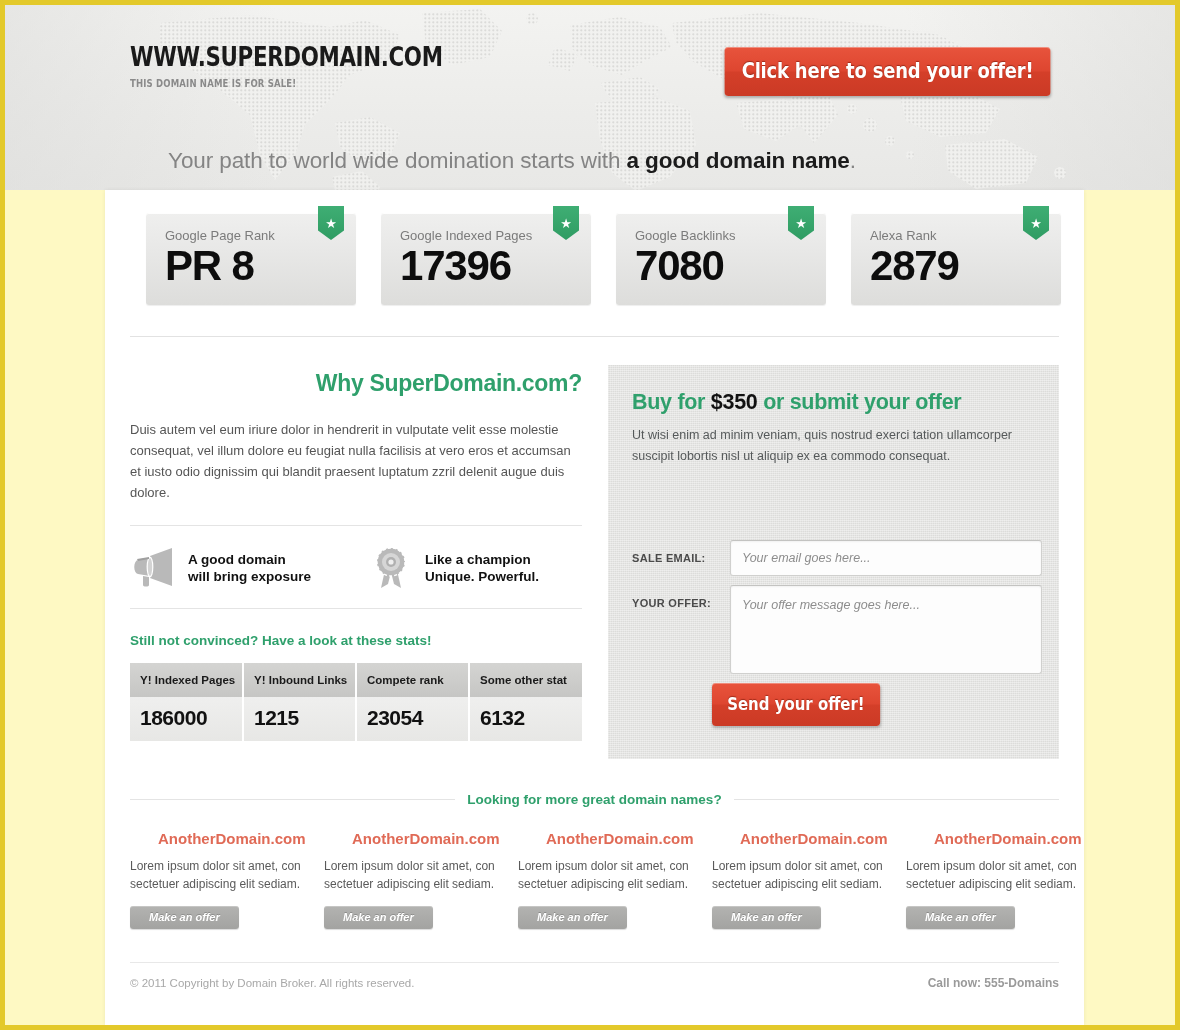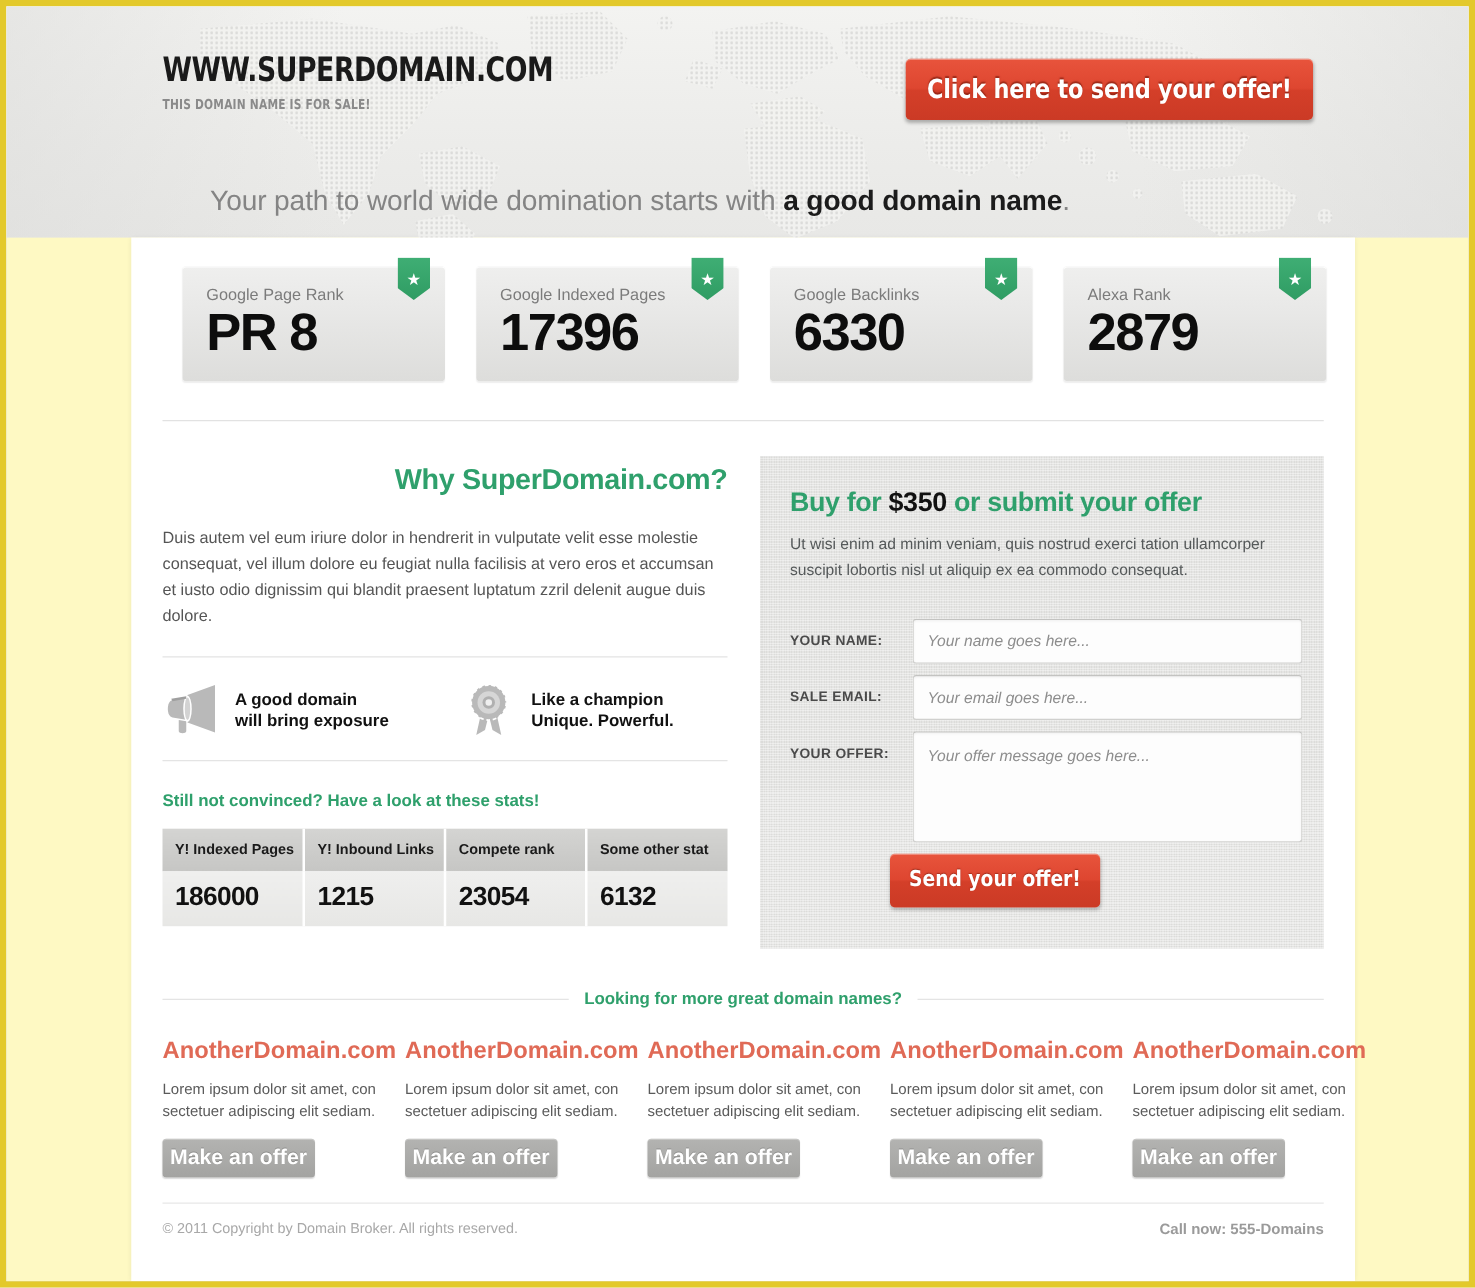--- a/index.html
+++ b/index.html
@@ -373,46 +373,48 @@
   .domains {
     margin-top: 23px;
     display: flex;
     gap: 0;
   }
   .dom {
     width: 194px;
     flex: 0 0 194px;
   }
   .dom-name {
-    font-size: 19px;
+    font-size: 15px;
     font-weight: bold;
     color: #e06a56;
     cursor: pointer;
+    margin-left: 28px;
   }
   .dom-desc {
     margin-top: 10px;
     font-size: 12px;
     line-height: 18px;
     color: #5a5a5a;
   }
   .dom-btn {
     margin-top: 13px;
     display: inline-block;
-    padding: 5px 6px 6px;
+    padding: 5px 19px 6px;
     border: none;
     border-radius: 3px;
     background: linear-gradient(180deg, #b3b3b1 0%, #a3a3a1 100%);
     box-shadow: 0 1px 1px rgba(0,0,0,.15), inset 0 1px 0 rgba(255,255,255,.25);
     font-family: "Liberation Sans", sans-serif;
-    font-size: 17px;
+    font-size: 11px;
     font-weight: bold;
     color: #fff;
     text-shadow: 0 -1px 0 rgba(0,0,0,.2);
     cursor: pointer;
     white-space: nowrap;
+    font-style: italic;
   }
 
   
   .footer {
     position: absolute;
     left: 25px; top: 772px;
     width: 929px;
     border-top: 1px solid #e8e8e8;
     padding-top: 13px;
     display: flex;
@@ -495,21 +497,21 @@
       </div>
       <div class="stat-box">
         <div class="stat-label">Google Indexed Pages</div>
         <div class="stat-value">17396</div>
         <div class="badge">
             <span class="star">★</span>
           </div>
       </div>
       <div class="stat-box">
         <div class="stat-label">Google Backlinks</div>
-        <div class="stat-value">6330</div>
+        <div class="stat-value">7080</div>
         <div class="badge">
             <span class="star">★</span>
           </div>
       </div>
       <div class="stat-box">
         <div class="stat-label">Alexa Rank</div>
         <div class="stat-value">2879</div>
         <div class="badge">
             <span class="star">★</span>
           </div>
@@ -579,24 +581,20 @@
         </tbody>
       </table>
     </div>
 
     <div class="offer-panel">
       <div class="offer-title">
         <span>Buy for </span><b>$350</b><span> or submit your offer</span>
       </div>
       <div class="offer-copy">Ut wisi enim ad minim veniam, quis nostrud exerci tation ullamcorper suscipit lobortis nisl ut aliquip ex ea commodo consequat.</div>
 
-      <div class="field-row" style="top:130px;">
-        <div class="flabel">YOUR NAME:</div>
-        <input class="fin" type="text" placeholder="Your name goes here..." style="">
-      </div>
 
       <div class="field-row" style="top:175px;">
         <div class="flabel">SALE EMAIL:</div>
         <input class="fin" type="text" placeholder="Your email goes here..." style="">
       </div>
 
       <div class="field-row" style="top:220px;">
         <div class="flabel">YOUR OFFER:</div>
         <textarea class="fin" placeholder="Your offer message goes here..." style=""></textarea>
       </div>

